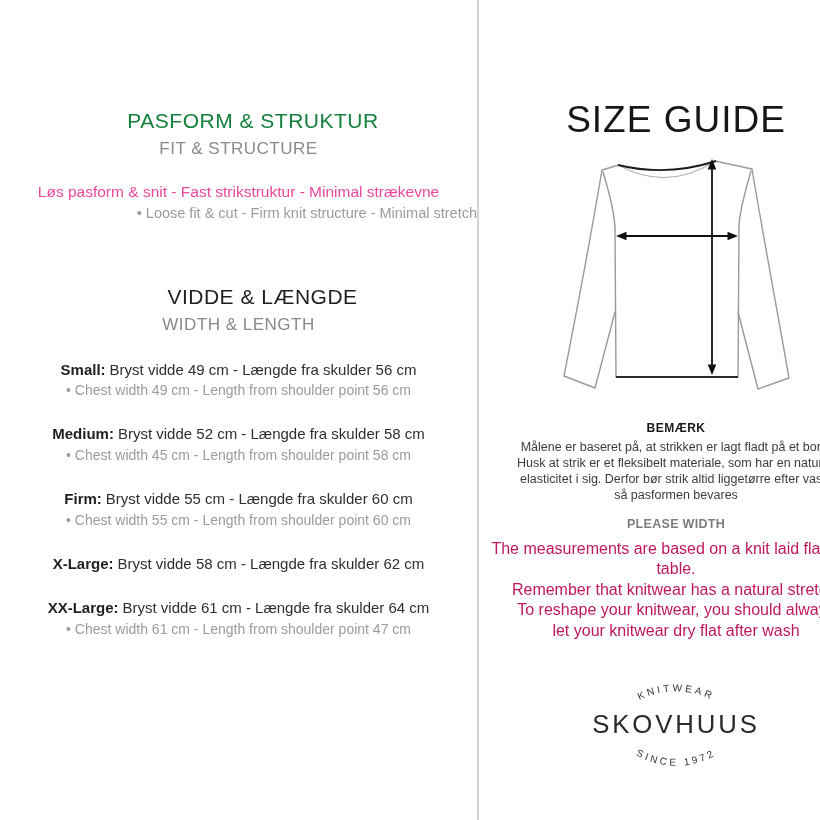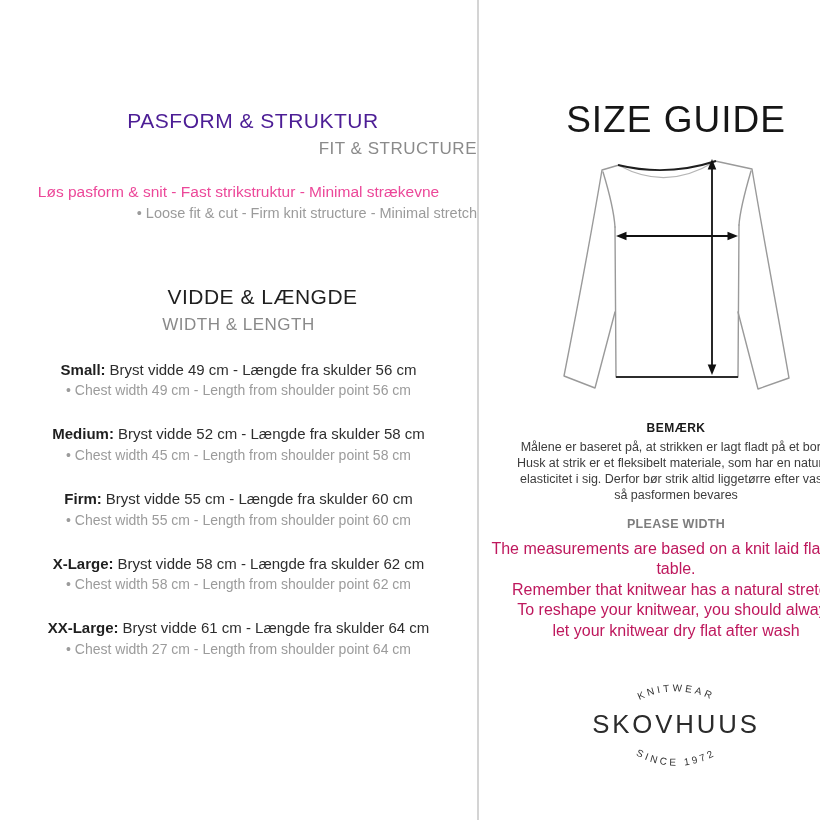--- a/index.html
+++ b/index.html
@@ -4,22 +4,22 @@
 <style>
   * { margin:0; padding:0; box-sizing:border-box; }
   html,body { background:#fff; }
   body { font-family:"Liberation Sans", sans-serif; }
   .canvas { position:relative; width:820px; height:820px; background:#fff; overflow:hidden; margin:0 auto; }
   .divider { position:absolute; left:477px; top:0; width:2px; height:820px; background:#d4d4d4; }
 
   .col-left  { position:absolute; left:0;   top:0; width:477px; text-align:center; }
   .col-right { position:absolute; left:478px; top:0; width:396px; text-align:center; }
 
-  .fit-title   { margin-top:108px; font-size:21px; font-weight:500; letter-spacing:.5px; color:#4c1d95; line-height:1.2;padding-left:29px; }
-  .fit-sub     { margin-top:6px;  font-size:17px; font-weight:400; color:#8a8a8a; letter-spacing:.5px; line-height:1.2;text-align:right; }
+  .fit-title   { margin-top:108px; font-size:21px; font-weight:500; letter-spacing:.5px; color:#15803d; line-height:1.2;padding-left:29px; }
+  .fit-sub     { margin-top:6px;  font-size:17px; font-weight:400; color:#8a8a8a; letter-spacing:.5px; line-height:1.2; }
   .fit-line-da { margin-top:22px; font-size:15.5px; color:#ec4899; line-height:1.25; }
   .fit-line-en { margin-top:3px;  font-size:14.5px; color:#9b9b9b; line-height:1.25;text-align:right; }
 
   .dims-title  { margin-top:62px; font-size:21px; font-weight:500; letter-spacing:.5px; color:#1f1f1f; line-height:1.2;padding-left:48px; }
   .dims-sub    { margin-top:6px;  font-size:17px; font-weight:400; color:#8a8a8a; letter-spacing:.5px; line-height:1.2; }
 
   .size-list   { margin-top:24px; }
   .size-row    { margin-bottom:25px; }
   .size-da     { font-size:15px; color:#2e2e2e; line-height:1.3; }
   .sz-label    { font-weight:600; color:#1f1f1f; margin-right:4px; }
@@ -61,25 +61,24 @@
       <div class="size-row">
         <div class="size-da"><span class="sz-label">Medium:</span><span>Bryst vidde 52 cm - Længde fra skulder 58 cm</span></div>
         <div class="size-en">• Chest width 45 cm - Length from shoulder point 58 cm</div>
       </div>
       <div class="size-row">
         <div class="size-da"><span class="sz-label">Firm:</span><span>Bryst vidde 55 cm - Længde fra skulder 60 cm</span></div>
         <div class="size-en">• Chest width 55 cm - Length from shoulder point 60 cm</div>
       </div>
       <div class="size-row">
         <div class="size-da"><span class="sz-label">X-Large:</span><span>Bryst vidde 58 cm - Længde fra skulder 62 cm</span></div>
-        <div class="size-en">• Chest width 58 cm - Length from shoulder point 62 cm</div>
       </div>
       <div class="size-row">
         <div class="size-da"><span class="sz-label">XX-Large:</span><span>Bryst vidde 61 cm - Længde fra skulder 64 cm</span></div>
-        <div class="size-en">• Chest width 27 cm - Length from shoulder point 64 cm</div>
+        <div class="size-en">• Chest width 61 cm - Length from shoulder point 47 cm</div>
       </div>
     </div>
   </div>
 
   <div class="col-right">
     <div class="sg-title">SIZE GUIDE</div>
 
     <div class="sweater-wrap">
       <svg width="265" height="247" viewBox="0 0 265 247">
 

